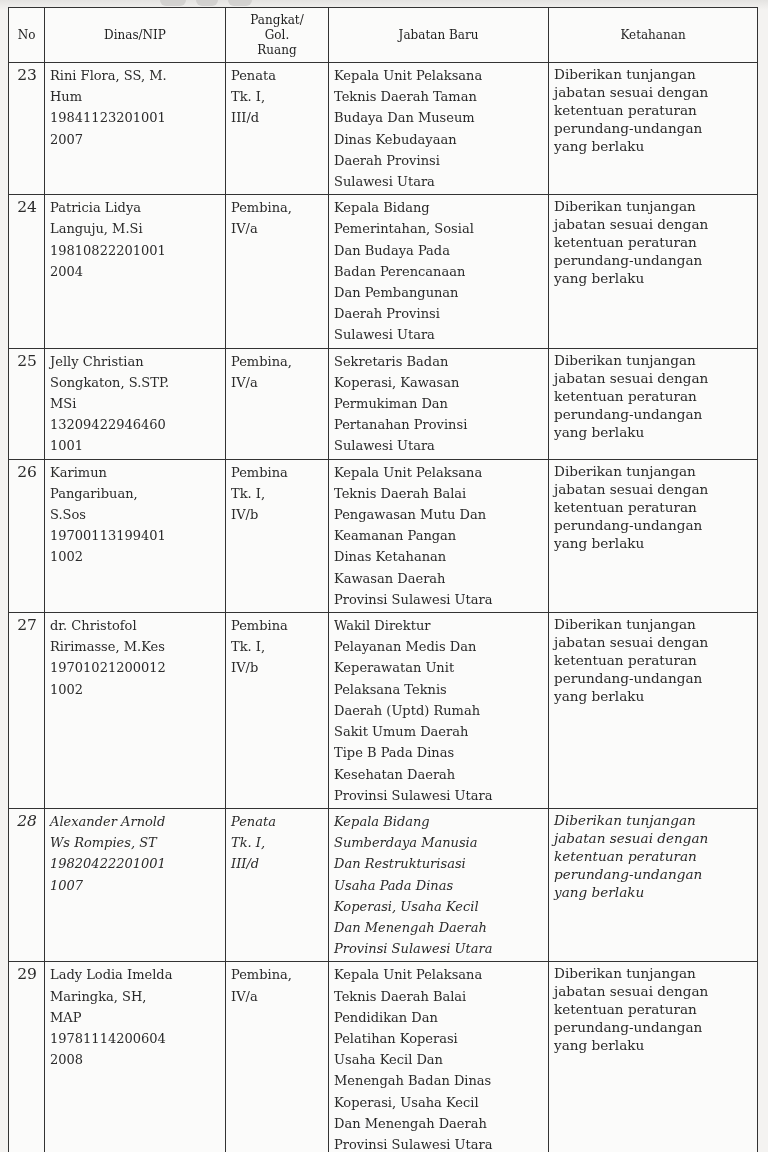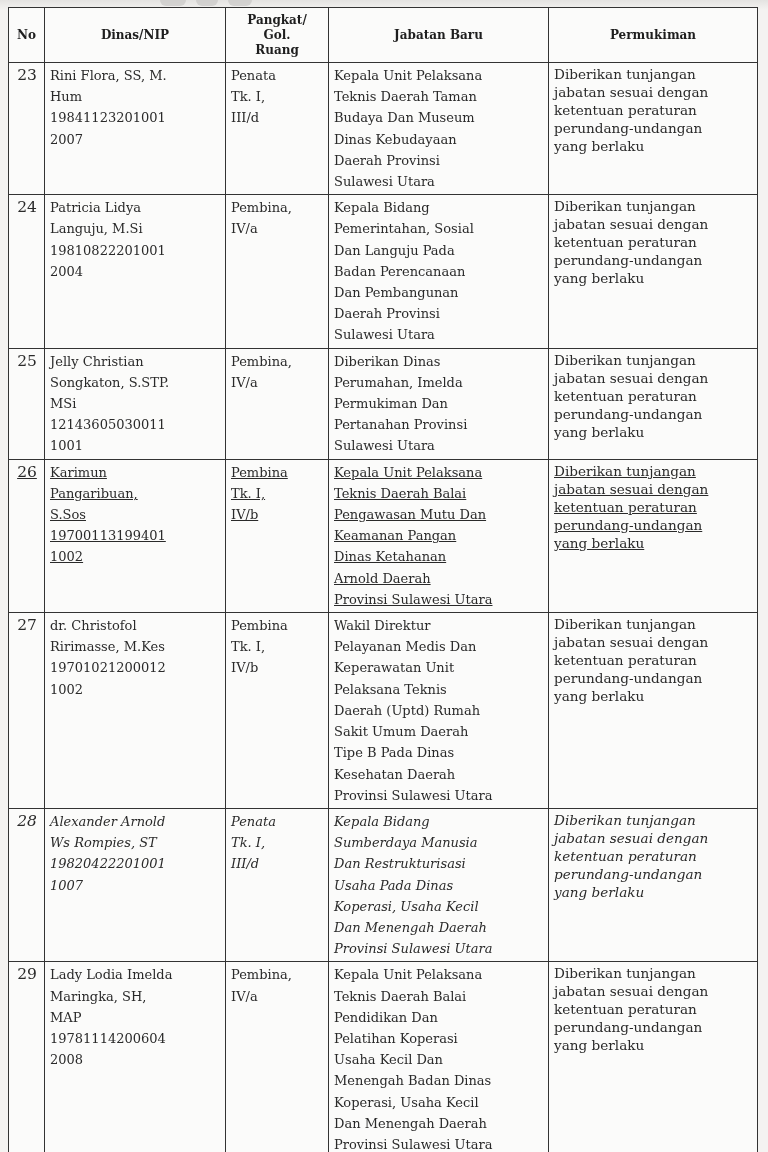--- a/index.html
+++ b/index.html
@@ -39,21 +39,21 @@
       background: #fbfbfa;
     }
     table.doc-table th,
     table.doc-table td {
       border: 1.6px solid #333;
       vertical-align: top;
       padding: 2px 4px 2px 5px;
     }
     table.doc-table th {
       font-family: "DejaVu Serif", serif;
-      font-weight: bold;
+      font-weight: normal;
       font-size: 12px;
       line-height: 15px;
       text-align: center;
       vertical-align: middle;
       color: #1e1e1e;
       height: 54px;
       padding: 0 2px;
     }
     col.c-no { width: 36px; }
     col.c-nama { width: 181px; }
@@ -74,21 +74,21 @@
     td.cell-ket {
       font-size: 13.6px;
       line-height: 18px;
       padding-top: 3px;
       margin-top: 48px;
     }
     .line { display: block; white-space: nowrap; }
     tr.r23 td { height: 125px; }
     tr.r24 td { height: 142px; }
     tr.r25 td { height: 103px; }
-    tr.r26 td { height: 145px; text-decoration: underline; }
+    tr.r26 td { height: 145px; }
     tr.r27 td { height: 188px; }
     tr.r28 td { height: 148px; font-style: italic; }
     tr.r29 td { height: 189px; }
   </style>
 </head>
 <body>
 
 <div class="top-shadow">
   <div class="blob" style="left:160px;width:26px;"></div>
   <div class="blob" style="left:196px;width:22px;"></div>
@@ -106,21 +106,21 @@
   <thead>
     <tr>
       <th>No</th>
       <th>Dinas/NIP</th>
       <th>
         <span class="line">Pangkat/</span>
         <span class="line">Gol.</span>
         <span class="line">Ruang</span>
       </th>
       <th>Jabatan Baru</th>
-      <th>Permukiman</th>
+      <th>Ketahanan</th>
     </tr>
   </thead>
   <tbody id="table-body">
       <tr class="r23">
         <td class="cell-no">23</td>
         <td class="cell-main">
           <span class="line">Rini Flora, SS, M.</span>
           <span class="line">Hum</span>
           <span class="line">19841123201001</span>
           <span class="line">2007</span>
@@ -154,50 +154,50 @@
           <span class="line">19810822201001</span>
           <span class="line">2004</span>
         </td>
         <td class="cell-main">
           <span class="line">Pembina,</span>
           <span class="line">IV/a</span>
         </td>
         <td class="cell-main">
           <span class="line">Kepala Bidang</span>
           <span class="line">Pemerintahan, Sosial</span>
-          <span class="line">Dan Languju Pada</span>
+          <span class="line">Dan Budaya Pada</span>
           <span class="line">Badan Perencanaan</span>
           <span class="line">Dan Pembangunan</span>
           <span class="line">Daerah Provinsi</span>
           <span class="line">Sulawesi Utara</span>
         </td>
         <td class="cell-ket">
           <span class="line">Diberikan tunjangan</span>
           <span class="line">jabatan sesuai dengan</span>
           <span class="line">ketentuan peraturan</span>
           <span class="line">perundang-undangan</span>
           <span class="line">yang berlaku</span>
         </td>
       </tr>
       <tr class="r25">
         <td class="cell-no">25</td>
         <td class="cell-main">
           <span class="line">Jelly Christian</span>
           <span class="line">Songkaton, S.STP.</span>
           <span class="line">MSi</span>
-          <span class="line">12143605030011</span>
+          <span class="line">13209422946460</span>
           <span class="line">1001</span>
         </td>
         <td class="cell-main">
           <span class="line">Pembina,</span>
           <span class="line">IV/a</span>
         </td>
         <td class="cell-main">
-          <span class="line">Diberikan Dinas</span>
-          <span class="line">Perumahan, Imelda</span>
+          <span class="line">Sekretaris Badan</span>
+          <span class="line">Koperasi, Kawasan</span>
           <span class="line">Permukiman Dan</span>
           <span class="line">Pertanahan Provinsi</span>
           <span class="line">Sulawesi Utara</span>
         </td>
         <td class="cell-ket">
           <span class="line">Diberikan tunjangan</span>
           <span class="line">jabatan sesuai dengan</span>
           <span class="line">ketentuan peraturan</span>
           <span class="line">perundang-undangan</span>
           <span class="line">yang berlaku</span>
@@ -216,21 +216,21 @@
           <span class="line">Pembina</span>
           <span class="line">Tk. I,</span>
           <span class="line">IV/b</span>
         </td>
         <td class="cell-main">
           <span class="line">Kepala Unit Pelaksana</span>
           <span class="line">Teknis Daerah Balai</span>
           <span class="line">Pengawasan Mutu Dan</span>
           <span class="line">Keamanan Pangan</span>
           <span class="line">Dinas Ketahanan</span>
-          <span class="line">Arnold Daerah</span>
+          <span class="line">Kawasan Daerah</span>
           <span class="line">Provinsi Sulawesi Utara</span>
         </td>
         <td class="cell-ket">
           <span class="line">Diberikan tunjangan</span>
           <span class="line">jabatan sesuai dengan</span>
           <span class="line">ketentuan peraturan</span>
           <span class="line">perundang-undangan</span>
           <span class="line">yang berlaku</span>
         </td>
       </tr>

